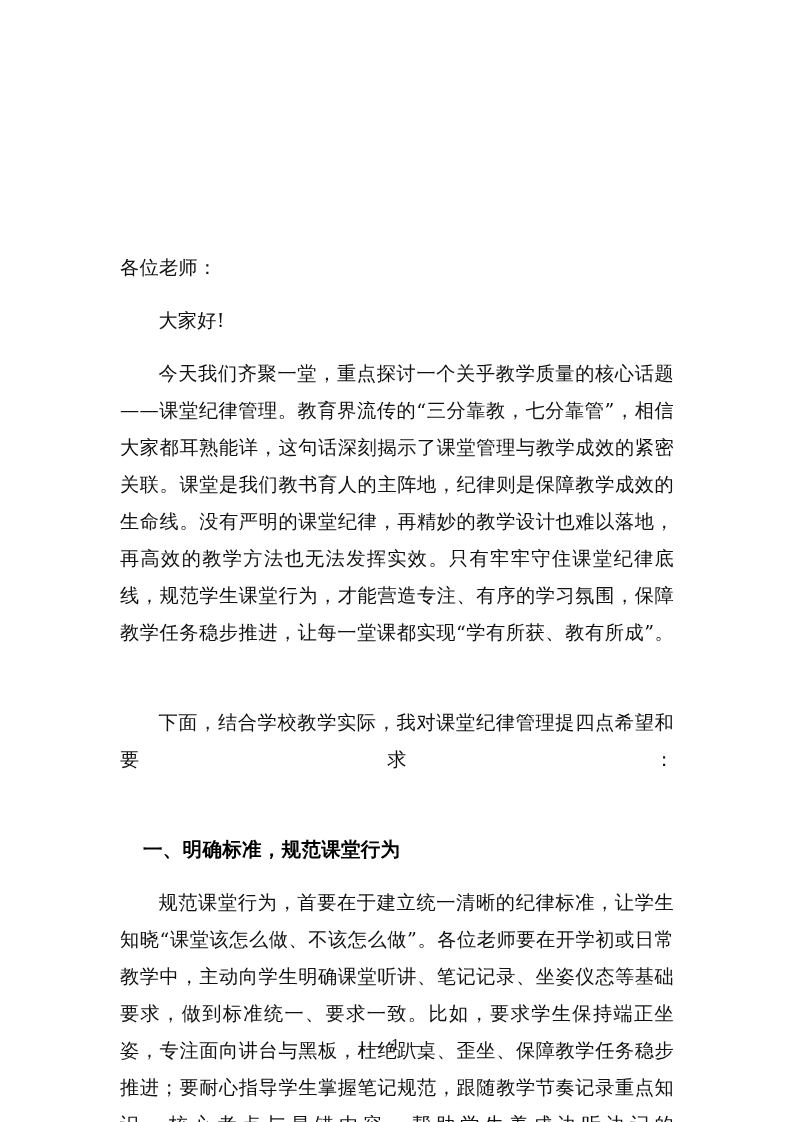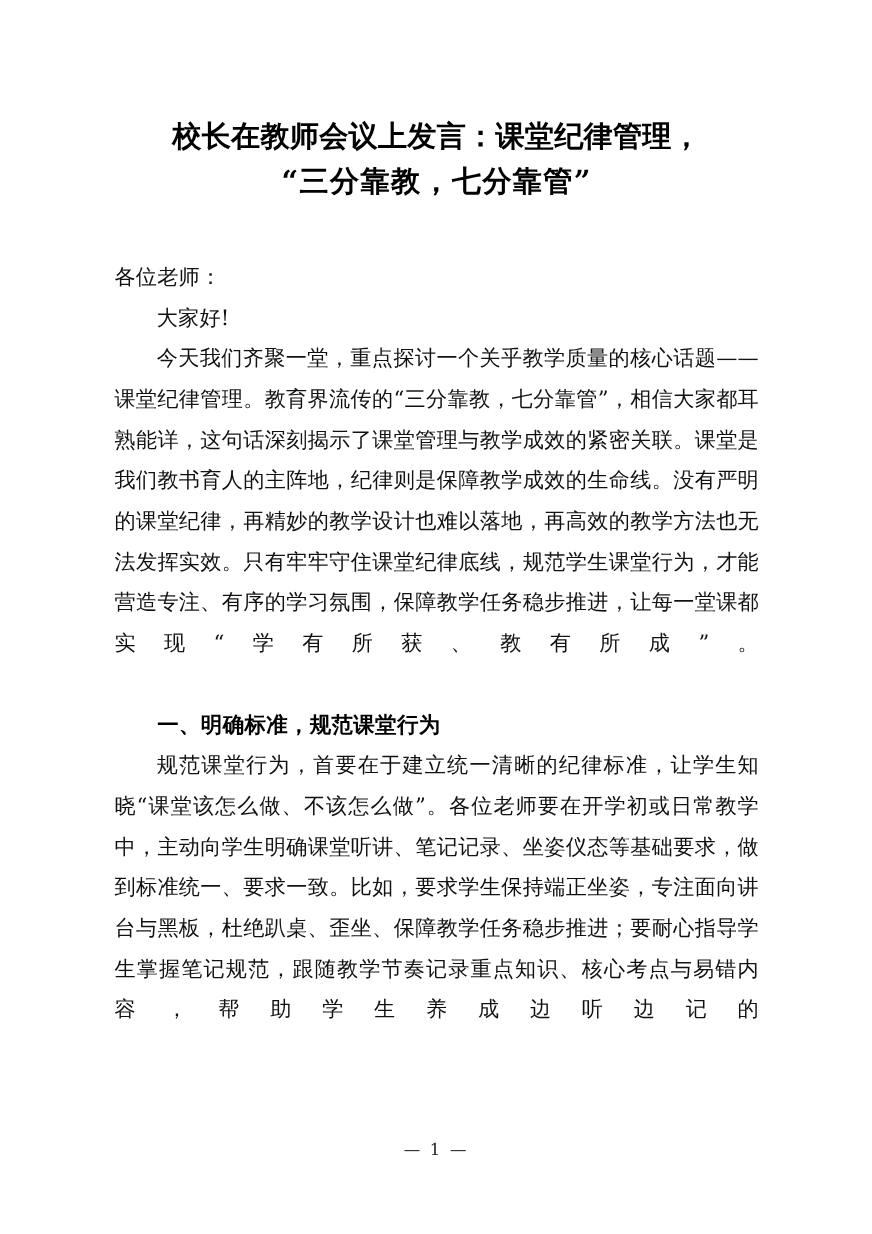--- a/index.html
+++ b/index.html
@@ -54,21 +54,21 @@
 
   
   .body-block {
     position: absolute;
     left: 104px;
     top: 233px;
     width: 586px;
   }
 
   .para {
-    margin: 0;
+    margin: 16px;
     font-family: "DejaVu Serif", "Liberation Serif", serif;
     font-size: 19.2px;
     line-height: 37px;
     color: #111111;
     text-align: justify;
     text-justify: inter-character;
     letter-spacing: 0.25px;
     word-break: break-all;
     overflow-wrap: anywhere;
   }
@@ -113,33 +113,30 @@
     font-size: 15px;
     letter-spacing: 2px;
     color: #222222;
   }
 </style>
 </head>
 <body>
 
 <div class="page">
 
-  <div class="doc-title">
-    <span class="tline tline-1">校长在教师会议上发言：课堂纪律管理，</span>
-    <span class="tline tline-2">“三分靠教，七分靠管”</span>
-  </div>
 
   <div class="body-block">
 
     <p class="para salutation noexpand">各位老师：</p>
 
     <p class="para indent2 noexpand">大家好!</p>
 
     <p class="para indent2">今天我们齐聚一堂，重点探讨一个关乎教学质量的核心话题——课堂纪律管理。教育界流传的“三分靠教，七分靠管”，相信大家都耳熟能详，这句话深刻揭示了课堂管理与教学成效的紧密关联。课堂是我们教书育人的主阵地，纪律则是保障教学成效的生命线。没有严明的课堂纪律，再精妙的教学设计也难以落地，再高效的教学方法也无法发挥实效。只有牢牢守住课堂纪律底线，规范学生课堂行为，才能营造专注、有序的学习氛围，保障教学任务稳步推进，让每一堂课都实现“学有所获、教有所成”。</p>
 
+    <p class="para indent2">下面，结合学校教学实际，我对课堂纪律管理提四点希望和要求：</p>
 
     <p class="section-heading">一、明确标准，规范课堂行为</p>
 
     <p class="para indent2">规范课堂行为，首要在于建立统一清晰的纪律标准，让学生知晓“课堂该怎么做、不该怎么做”。各位老师要在开学初或日常教学中，主动向学生明确课堂听讲、笔记记录、坐姿仪态等基础要求，做到标准统一、要求一致。比如，要求学生保持端正坐姿，专注面向讲台与黑板，杜绝趴桌、歪坐、保障教学任务稳步推进；要耐心指导学生掌握笔记规范，跟随教学节奏记录重点知识、核心考点与易错内容，帮助学生养成边听边记的</p>
 
   </div>
 
   <div class="page-footer">— 1 —</div>
 
 </div>

